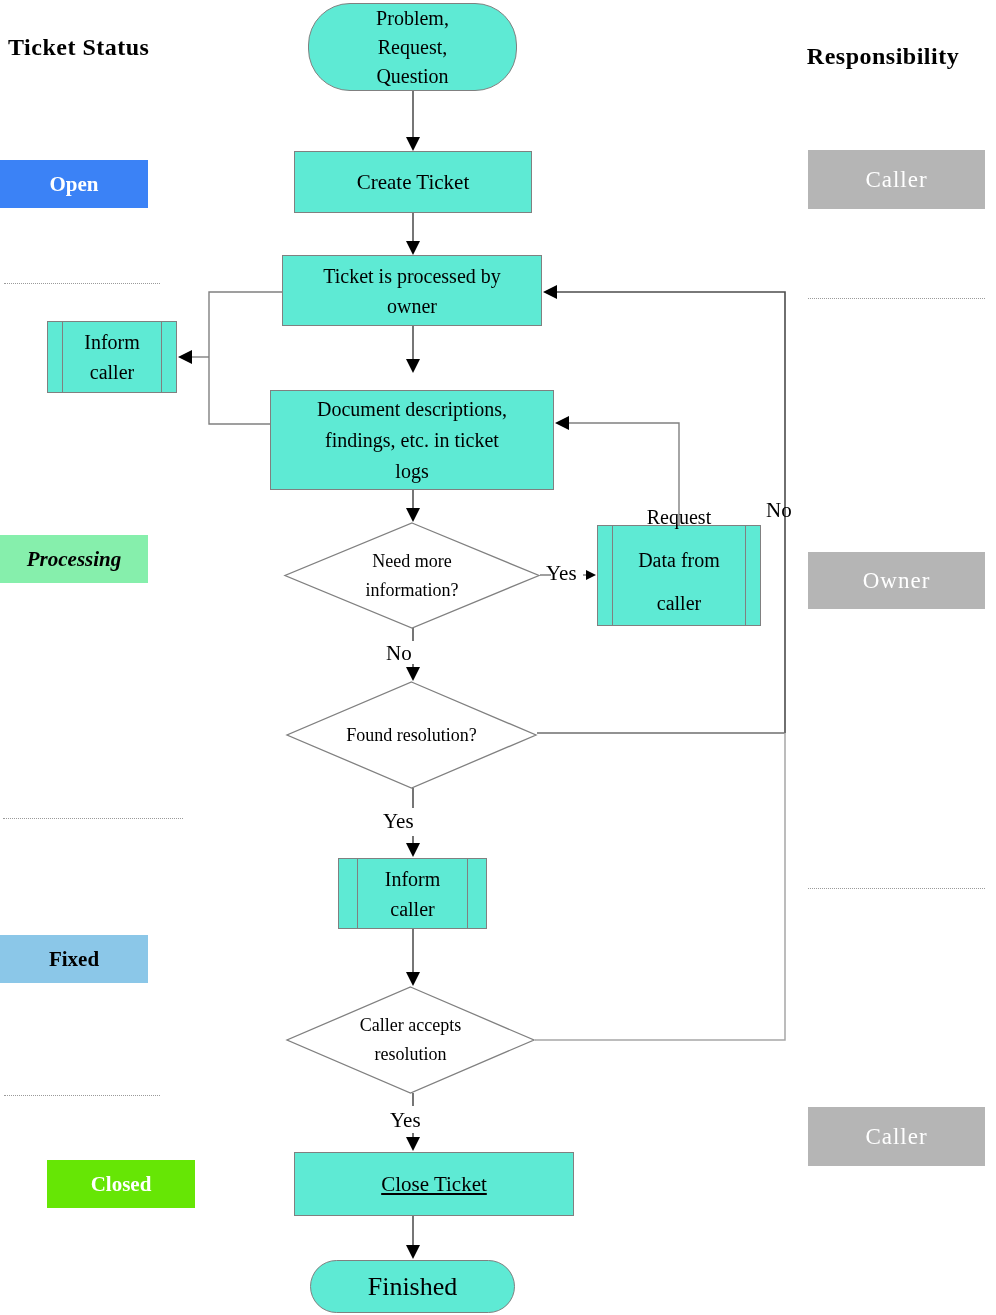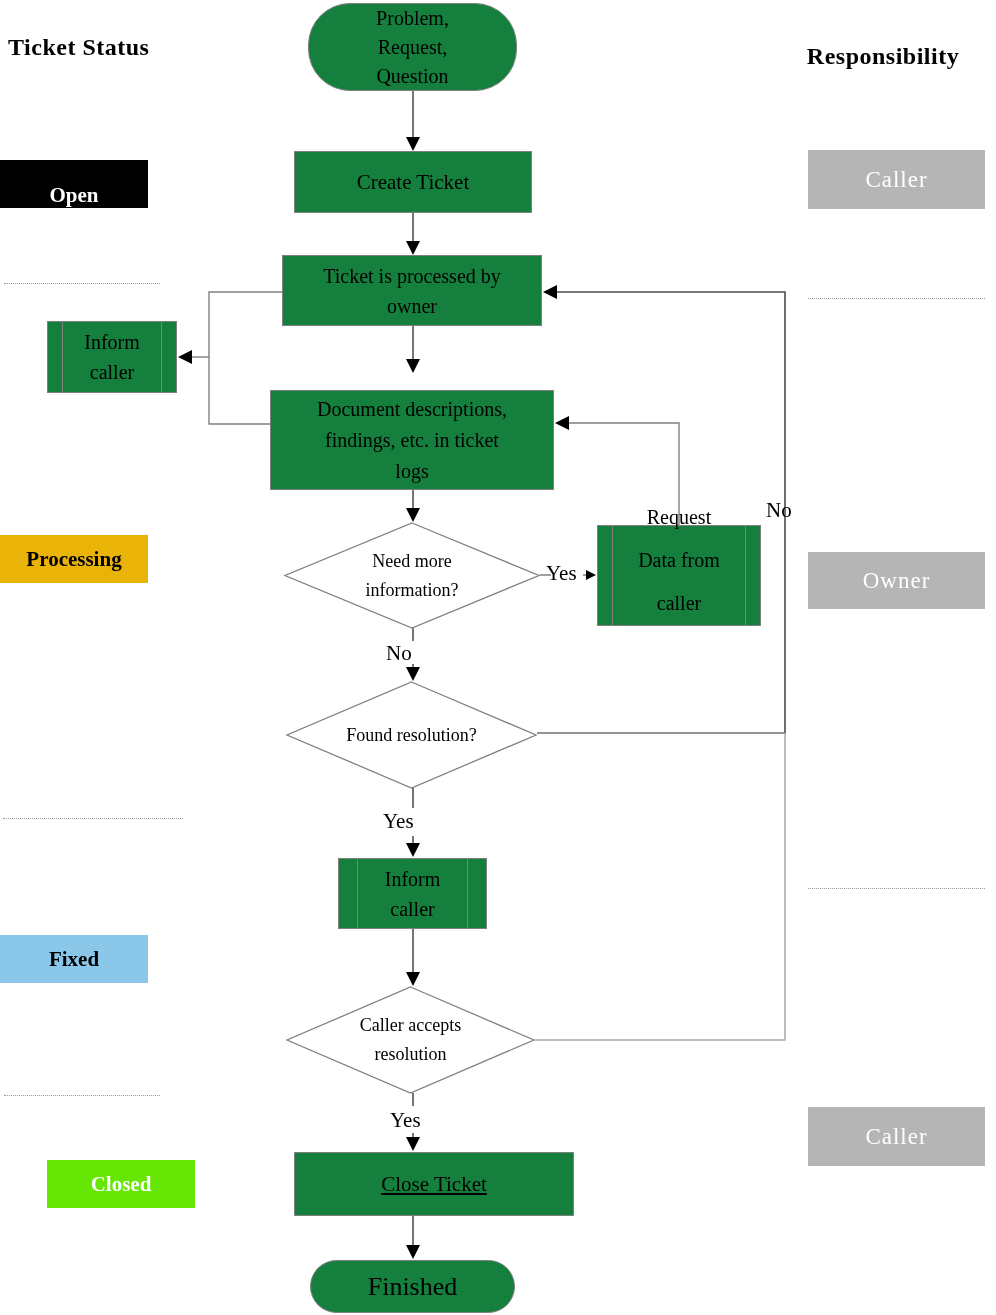--- a/index.html
+++ b/index.html
@@ -18,21 +18,21 @@
   }
   
   .divider{border-top:1.5px dotted #9a9a9a;height:0;}
   
   .role-box{
     left:808px;width:177px;height:59px;display:flex;align-items:center;justify-content:center;
     font-size:23px;letter-spacing:1px;
   }
   
   .node{
-    border:1.4px solid #808080;background:#15803d;box-sizing:border-box;
+    border:1.4px solid #808080;background:#5eead4;box-sizing:border-box;
     display:flex;align-items:center;justify-content:center;text-align:center;
     font-size:20px;line-height:30px;white-space:pre-line;
   }
   .stadium-start{border-radius:42px;}
   .stadium-end{border-radius:27px;}
   .subroutine{position:absolute;}
   .sub-bar{position:absolute;top:0;bottom:0;width:0;border-left:1.2px solid #808080;}
   .sub-bar.left{left:14px;}
   .sub-bar.right{right:14px;}
   
@@ -93,27 +93,27 @@
     <polygon points="406,1245 420,1245 413,1259"></polygon>
     <polygon points="192,350 192,364 178,357"></polygon>
     <polygon points="586,570 586,580 596,575"></polygon>
     <polygon points="569,416 569,430 555,423"></polygon>
     <polygon points="557,285 557,299 543,292"></polygon>
   </g>
 </svg>
 
 <div class="abs col-title" style="left:8px;top:34px;font-family:Liberation Serif, serif;">Ticket Status</div>
 
-<div class="abs status-chip" style="top: 160px; background: #000000; color: rgb(255, 255, 255); align-items: flex-end;">
+<div class="abs status-chip" style="top: 160px; background: #3b82f6; color: rgb(255, 255, 255);">
   <span>Open</span>
 </div>
 
 <div class="abs divider" style="left:4px;top:283px;width:156px;"></div>
 
-<div class="abs status-chip" style="top: 535px; background: #eab308; color: rgb(0, 0, 0);">
+<div class="abs status-chip" style="top: 535px; background: #86efac; color: rgb(0, 0, 0); font-style: italic;">
   <span>Processing</span>
 </div>
 
 <div class="abs divider" style="left:3px;top:818px;width:180px;"></div>
 
 <div class="abs status-chip" style="top: 935px; background: rgb(139, 199, 232); color: rgb(0, 0, 0);">
   <span>Fixed</span>
 </div>
 
 <div class="abs divider" style="left:4px;top:1095px;width:156px;"></div>

